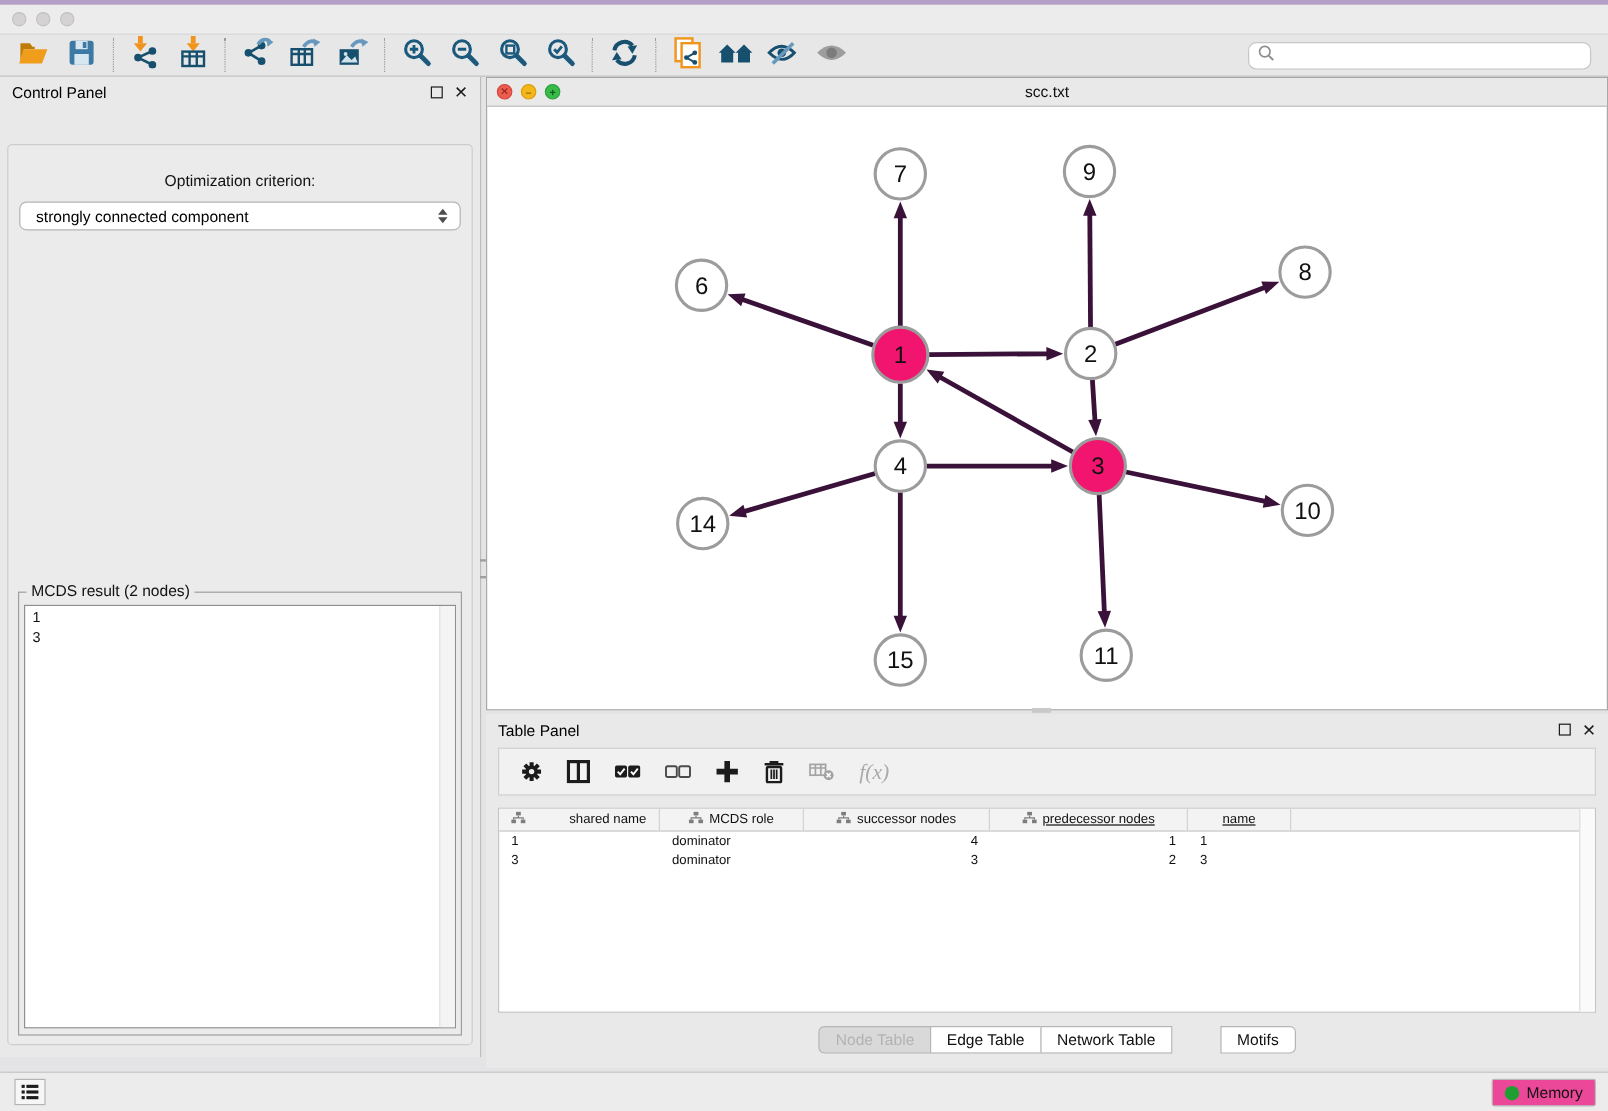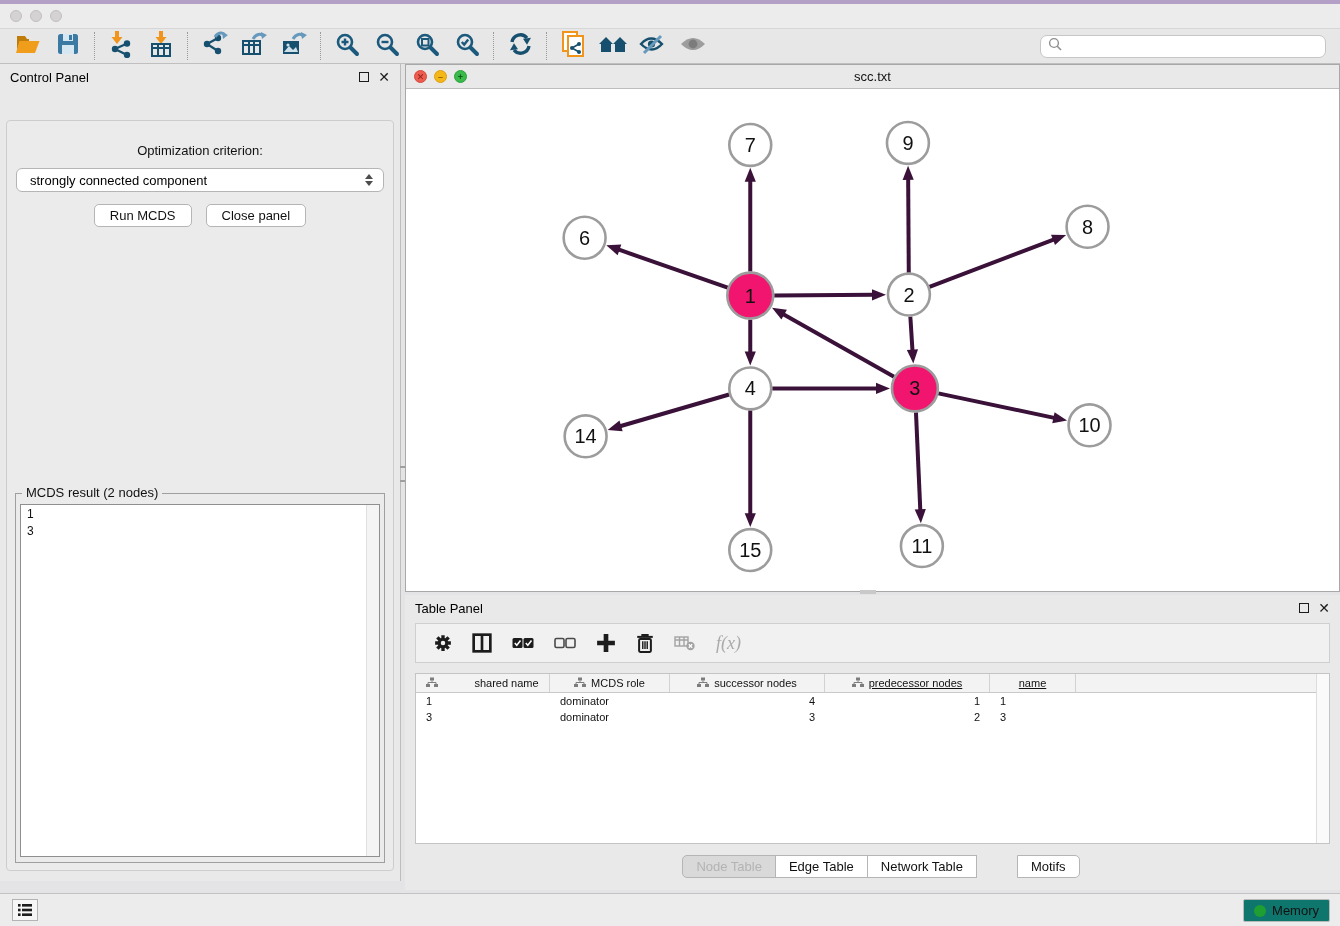--- a/index.html
+++ b/index.html
@@ -70,21 +70,21 @@
   .td { font-size:11px; color:#111; padding:0 10px; line-height:16px; overflow:hidden; }
   #tp-scroll { position:absolute; right:0; top:0; width:13px; bottom:0; background:#fafafa; border-left:1px solid #ddd; }
   #tp-tabs { position:absolute; left:0; right:0; bottom:12px; display:flex; justify-content:center; }
   .tp-tab { font-size:13px; padding:3px 13px; background:#fff; border:1px solid #b5b5b5; margin-left:-1px; color:#111; }
   .tp-tab:first-child { border-radius:5px 0 0 5px; margin-left:17px; }
   .tp-tab:last-child { border-radius:0 5px 5px 0;margin-left:40px; }
   .tp-tab.active { background:#d9d9d9; color:#b3b3b3; }
   
   #status-bar { position:absolute; left:0; top:893px; width:1340px; height:33px; background:#ececec; border-top:1px solid #c2c2c2; }
   #list-btn { position:absolute; left:12px; top:5px; width:26px; height:22px; background:#f6f6f6; border:1px solid #b3b3b3; display:flex; align-items:center; justify-content:center; }
-  #memory-btn { position:absolute; right:10px; top:5px; height:23px; background:#0f766e; border:1px solid #b9b9b9; border-radius:2px; display:flex; align-items:center; gap:6px; padding:0 10px; font-size:13px; color:#111;justify-content:space-between; }
+  #memory-btn { position:absolute; right:10px; top:5px; height:23px; background:#ec4899; border:1px solid #b9b9b9; border-radius:2px; display:flex; align-items:center; gap:6px; padding:0 10px; font-size:13px; color:#111;justify-content:space-between; }
   #memory-dot { width:12px; height:12px; border-radius:50%; background:#1f9e32; }
 </style>
 </head>
 <body>
 
 <div id="desktop-strip"></div>
 
 <div id="titlebar">
   <div class="tl-dots">
     <span class="tl-dot"></span>
@@ -269,24 +269,20 @@
     </span>
   </div>
   <div id="cp-content">
     <div id="opt-label">Optimization criterion:</div>
     <div id="opt-select">
       <span>strongly connected component</span>
       <span class="stepper">
           <span class="tri-up"></span>
           <span class="tri-dn"></span>
         </span>
-    </div>
-    <div id="cp-buttons">
-      <button class="cp-btn">Run MCDS</button>
-      <button class="cp-btn">Close panel</button>
     </div>
     <div id="mcds-group">
       <span id="mcds-legend">MCDS result (2 nodes)</span>
       <div id="mcds-text-wrap">
         <div id="mcds-text">1
 3</div>
         <div id="mcds-scroll"></div>
       </div>
     </div>
   </div>

